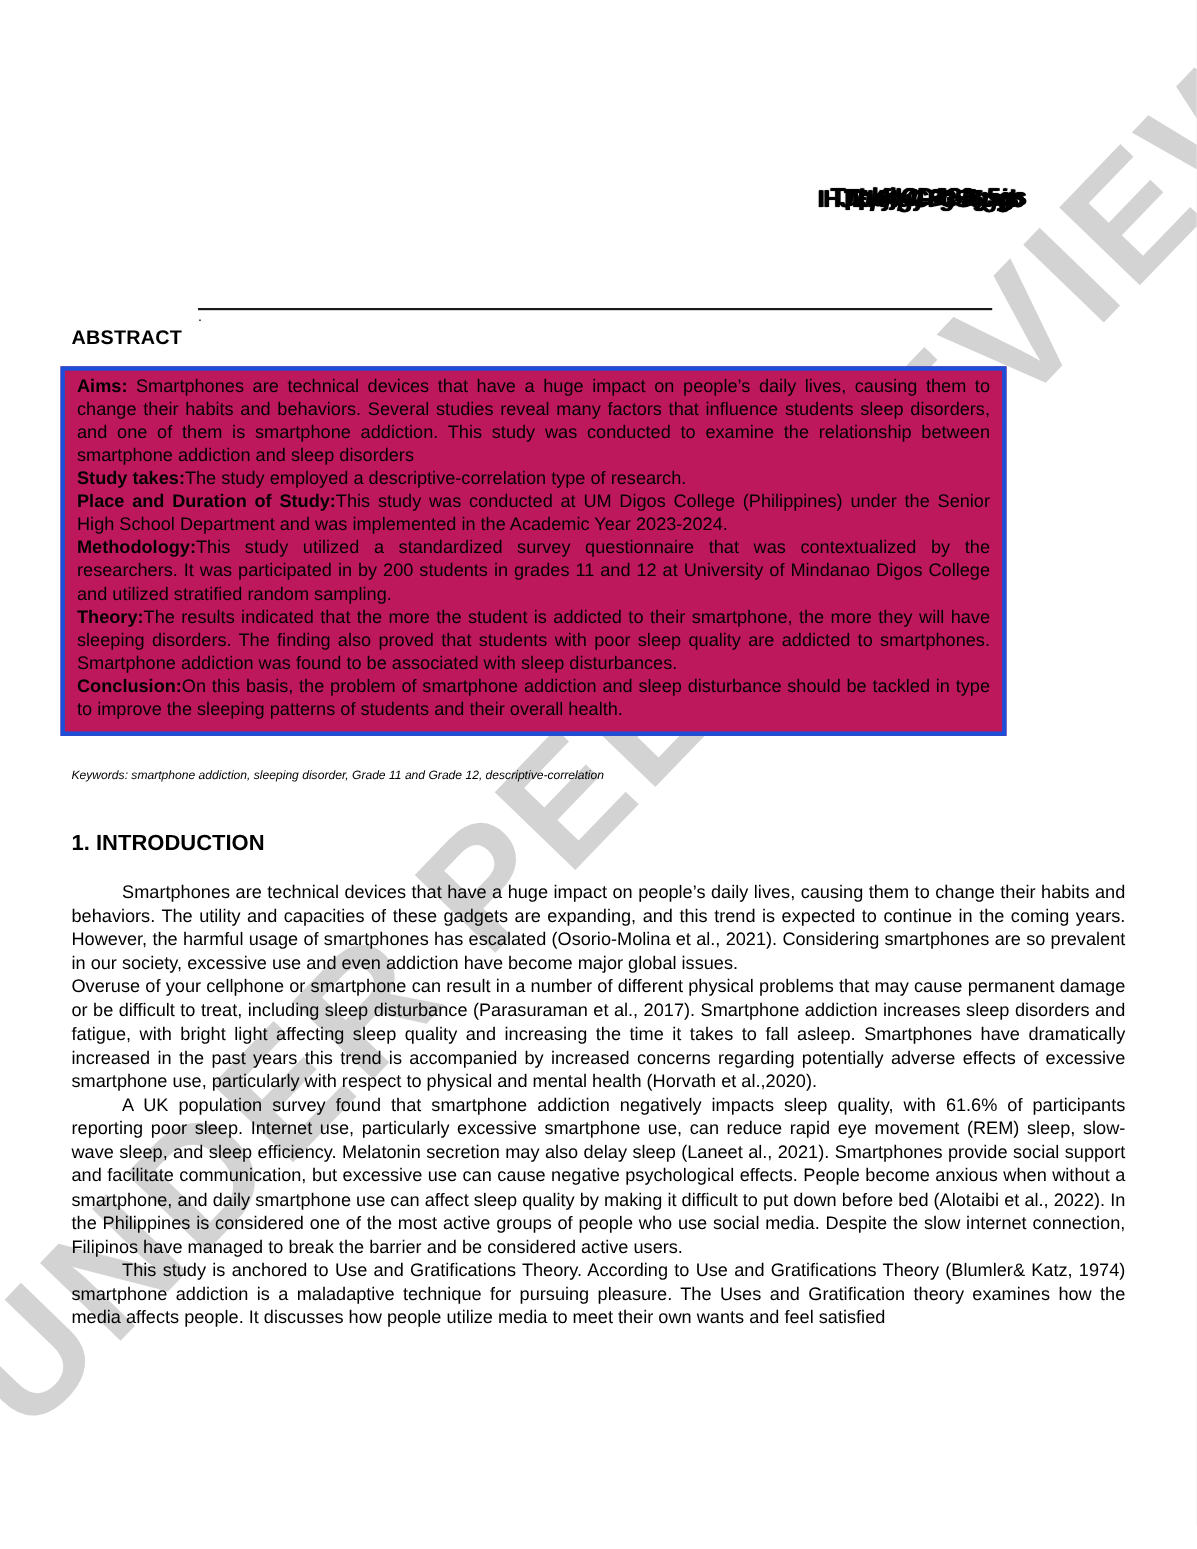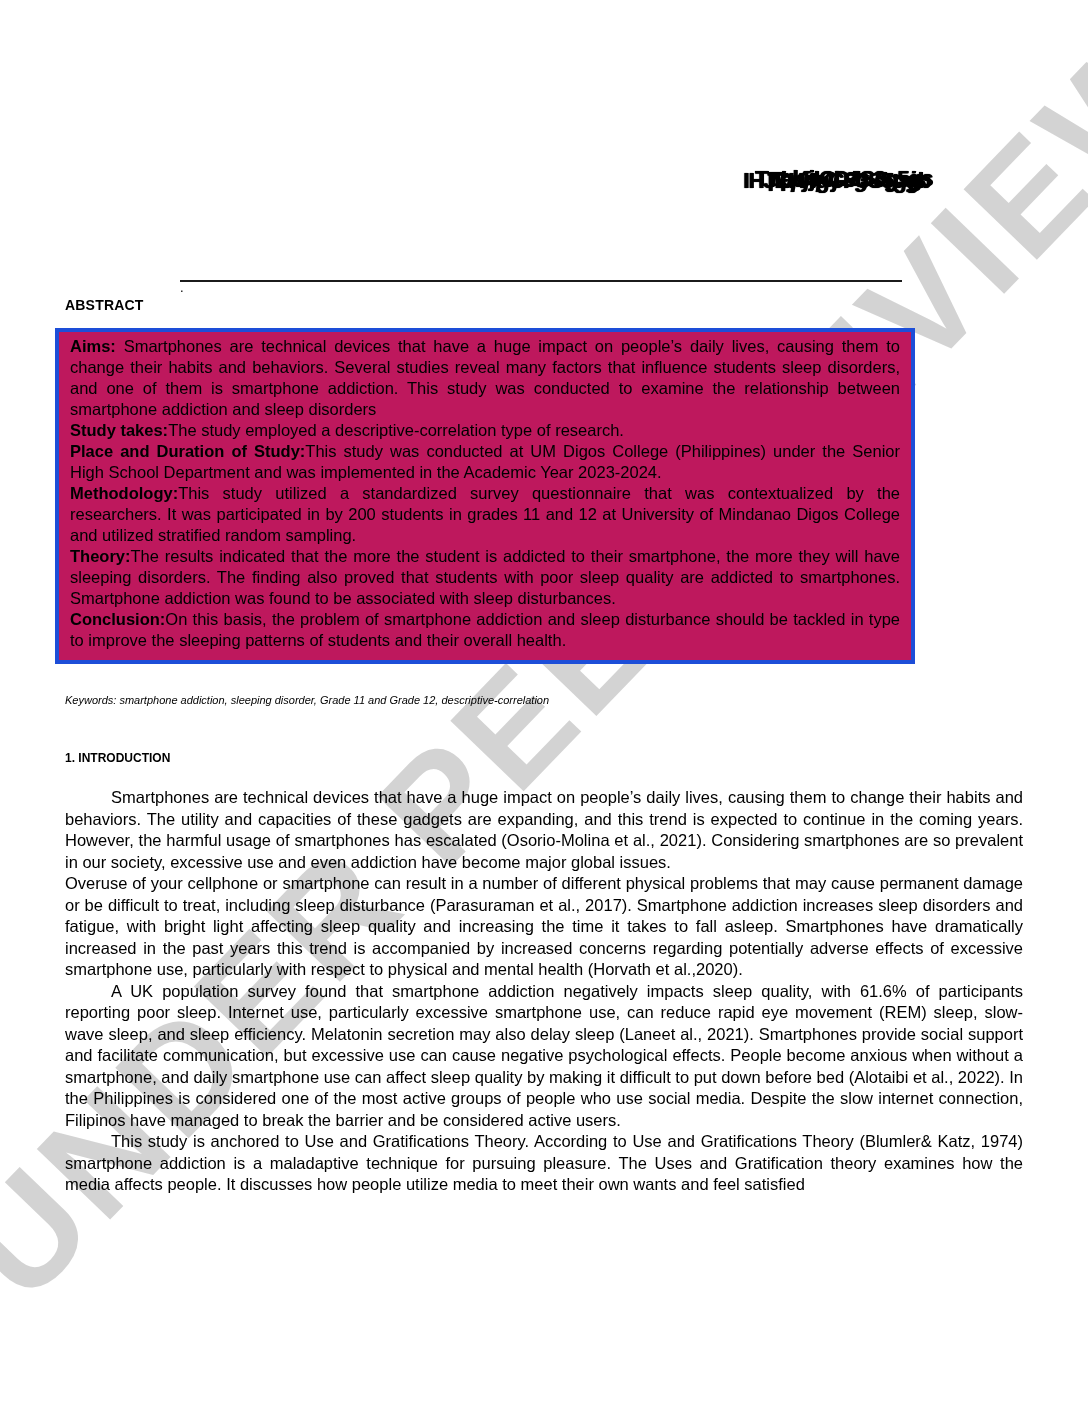--- a/index.html
+++ b/index.html
@@ -65,21 +65,21 @@
     height: 2px;
     background: #1b1b1b;
   }
   .rule-dot {
     margin-left: 115px;
     font-size: 13px;
     line-height: 11px;
   }
   .abstract-heading {
     margin: 4px 0 0 0;
-    font-size: 14px;
+    font-size: 18px;
     font-weight: bold;
     letter-spacing: 0.2px;
   }
   .abstract-box {
     margin-top: 15px;
     margin-left: -10px;
     width: 830px;
     border: 4px solid #1d4ed8;
     padding: 4px 11px 9px 11px;
     background: #be185d;
@@ -92,21 +92,21 @@
   }
   .abstract-box b { font-weight: bold; }
   .keywords {
     margin: 26px 0 0 0;
     font-size: 11px;
     font-style: italic;
     line-height: 21px;
   }
   .intro-heading {
     margin: 40px 0 0 0;
-    font-size: 12px;
+    font-size: 20px;
     font-weight: bold;
   }
   .body-par {
     margin: 0;
     font-size: 16.5px;
     line-height: 21.5px;
     text-align: justify;
   }
   .body-par.first { margin-top: 22px; }
   .indented { text-indent: 46px; }

